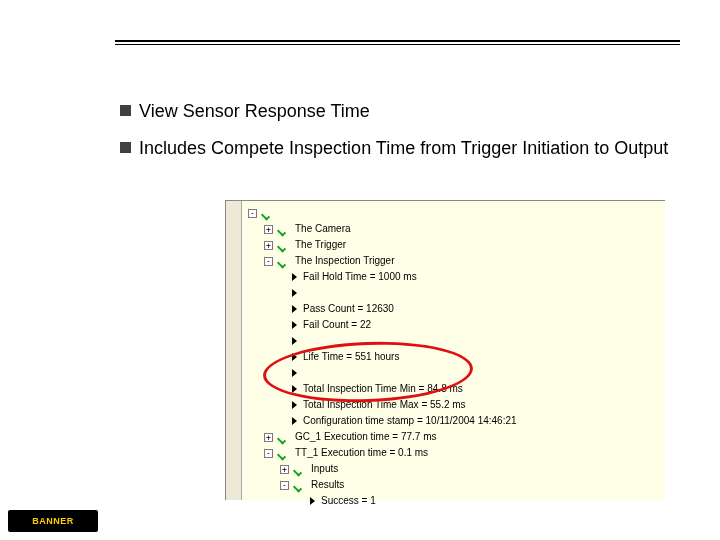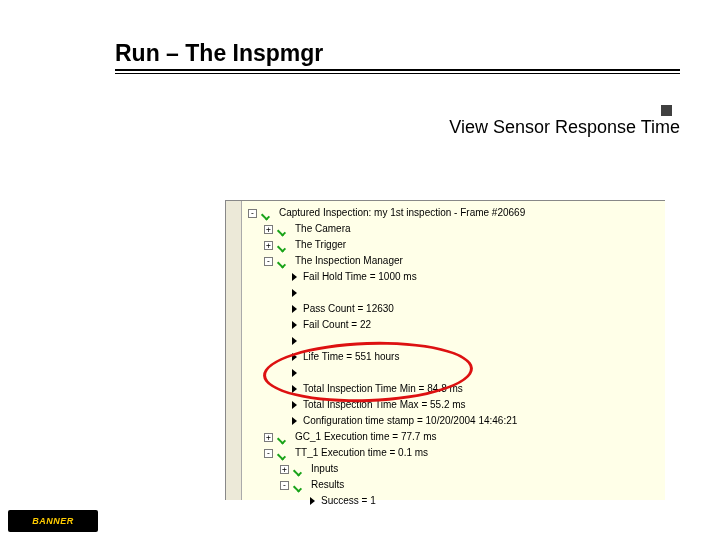--- a/index.html
+++ b/index.html
@@ -32,23 +32,22 @@
     border-top: 1px solid #000;
   }
   .bullets {
     position: absolute;
     top: 100px;
     left: 120px;
     width: 560px;
   }
   .bullet-row {
     display: flex;
-    align-items: flex-end;
+    align-items: flex-start;
     margin-bottom: 14px;
-    flex-direction: column;
   }
   .bullet-square {
     width: 11px;
     height: 11px;
     background: #404040;
     flex: 0 0 11px;
     margin-top: 5px;
     margin-right: 8px;
   }
   .bullet-text {
@@ -159,70 +158,71 @@
     border-radius: 2px;
     display: flex;
     align-items: center;
     justify-content: center;
   }
   .logo span {
     color: #ffcc00;
     font-weight: bold;
     font-size: 9px;
     letter-spacing: 0.5px;
-    font-style: italic;
   }
 </style>
 </head>
 <body>
 
 <div class="slide">
 
   <div class="title-wrap">
-    <div class="title">Run – The Inspmgr</div>
     <div class="title-rule-wrap">
       <div class="title-rule-top"></div>
       <div class="title-rule-bottom"></div>
     </div>
   </div>
 
   <div class="bullets">
     <div class="bullet-row">
       <div class="bullet-square"></div>
       <div class="bullet-text">View Sensor Response Time</div>
     </div>
+    <div class="bullet-row">
+      <div class="bullet-square"></div>
+      <div class="bullet-text">Includes Compete Inspection Time from Trigger Initiation to Output</div>
+    </div>
   </div>
 
   <div class="tree-shot">
     <div class="tree-gutter"></div>
     <div class="tree-bg"></div>
     <div class="tree">
 
       <div class="node ind1">
         <div class="plusminus">-</div>
         <div class="greencheck"></div>
-        <span class="node-label">Captured Inspection: my 1st inspection - Frame #20669</span>
       </div>
 
       <div class="node ind2">
         <div class="plusminus">+</div>
         <div class="greencheck"></div>
         <span class="node-label">The Camera</span>
       </div>
 
       <div class="node ind2">
         <div class="plusminus">+</div>
         <div class="greencheck"></div>
         <span class="node-label">The Trigger</span>
       </div>
 
       <div class="node ind2">
         <div class="plusminus">-</div>
         <div class="greencheck"></div>
-        <span class="node-label">The Inspection Manager</span>
+        <span class="node-label">The Inspection Trigger</span>
       </div>
 
       <div class="node ind3">
         <div class="arrow-tri"></div>
         <span class="node-label">Fail Hold Time = 1000 ms</span>
       </div>
       <div class="node ind3">
         <div class="arrow-tri"></div>
       </div>
       <div class="node ind3">
@@ -246,21 +246,21 @@
       <div class="node ind3">
         <div class="arrow-tri"></div>
         <span class="node-label">Total Inspection Time Min = 84.8 ms</span>
       </div>
       <div class="node ind3">
         <div class="arrow-tri"></div>
         <span class="node-label">Total Inspection Time Max = 55.2 ms</span>
       </div>
       <div class="node ind3">
         <div class="arrow-tri"></div>
-        <span class="node-label">Configuration time stamp = 10/20/2004 14:46:21</span>
+        <span class="node-label">Configuration time stamp = 10/11/2004 14:46:21</span>
       </div>
 
       <div class="node ind2">
         <div class="plusminus">+</div>
         <div class="greencheck"></div>
         <span class="node-label">GC_1 Execution time = 77.7 ms</span>
       </div>
 
       <div class="node ind2">
         <div class="plusminus">-</div>

